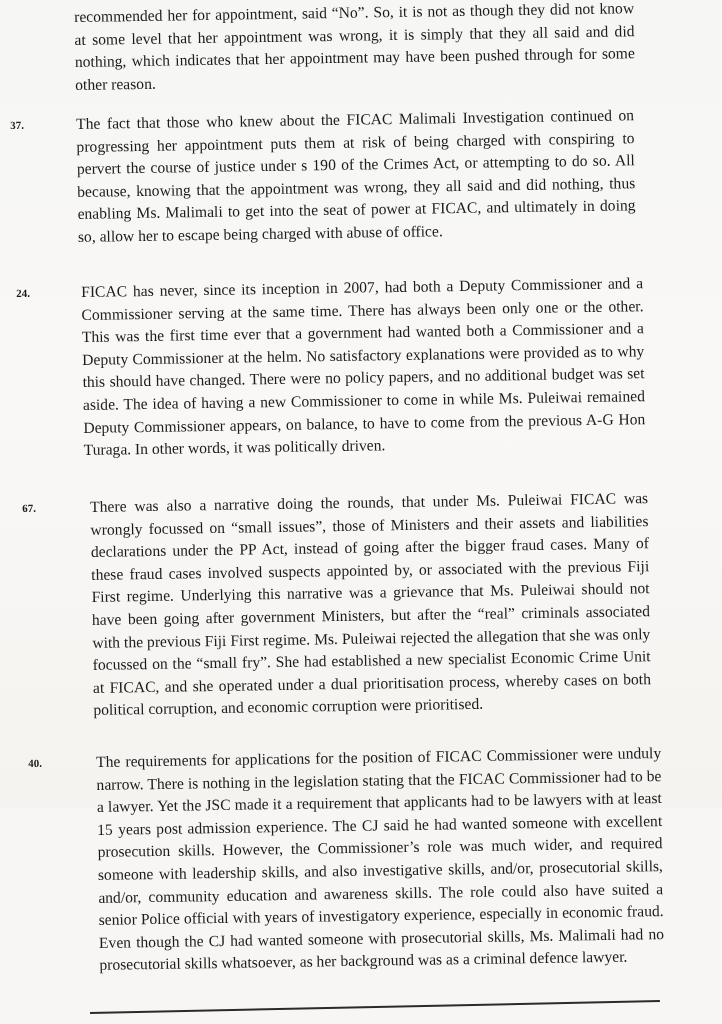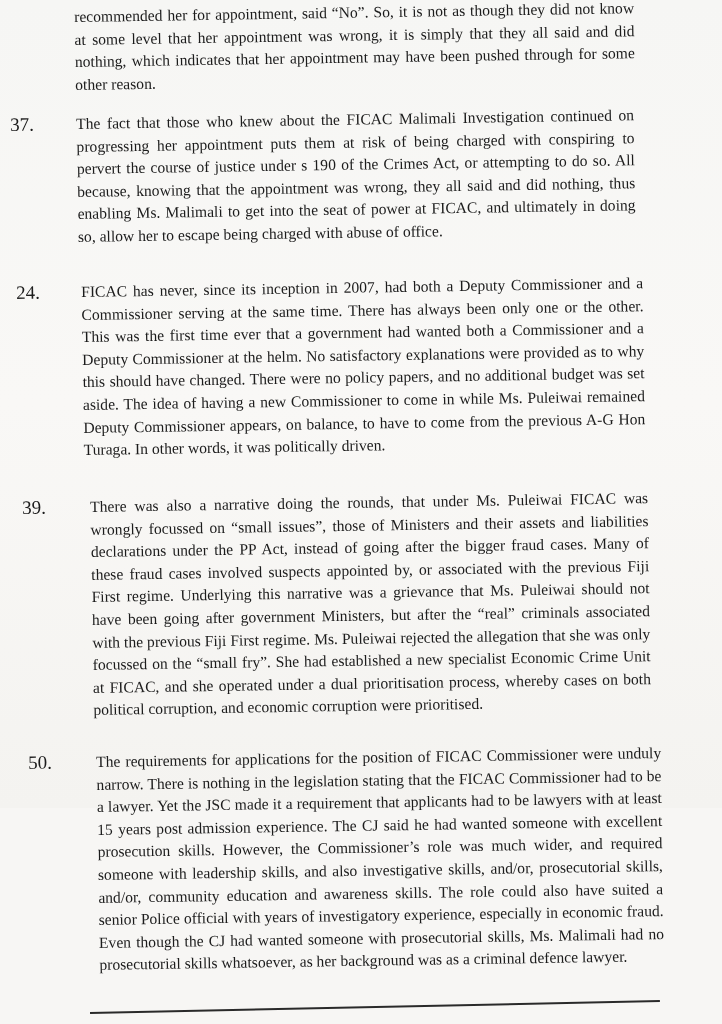--- a/index.html
+++ b/index.html
@@ -22,21 +22,21 @@
     }
     .continuation {
       position: absolute; left: 74px; top: 6px; width: 560px;
       transform: rotate(-0.9deg); transform-origin: left top;
     }
     .numbered {
       position: absolute;
     }
     .numbered .num {
       position: absolute; left: 0; top: 0;
-      font-weight: normal; font-size: 19px; line-height: 22.6px;
+      font-weight: bold; font-size: 11px; line-height: 22.6px;
     }
     .numbered .para-text { position: absolute; }
     #p37 { left: 10px; top: 114px; transform: rotate(-0.9deg); transform-origin: left top; }
     #p37 .para-text { left: 66px; top: 0; width: 558px; }
     #p38 { left: 16px; top: 282px; transform: rotate(-0.9deg); transform-origin: left top; }
     #p38 .para-text { left: 65px; top: 0; width: 562px; }
     #p39 { left: 22px; top: 497px; transform: rotate(-0.9deg); transform-origin: left top; }
     #p39 .para-text { left: 68px; top: 0; width: 558px; }
     #p40 { left: 28px; top: 752px; transform: rotate(-0.9deg); transform-origin: left top; }
     #p40 .para-text { left: 68px; top: 0; width: 565px; }
@@ -57,23 +57,23 @@
     <span class="num">37.</span>
     <p class="para-text">The fact that those who knew about the FICAC Malimali Investigation continued on progressing her appointment puts them at risk of being charged with conspiring to pervert the course of justice under s 190 of the Crimes Act, or attempting to do so. All because, knowing that the appointment was wrong, they all said and did nothing, thus enabling Ms. Malimali to get into the seat of power at FICAC, and ultimately in doing so, allow her to escape being charged with abuse of office.</p>
   </div>
 
   <div class="numbered" id="p38">
     <span class="num">24.</span>
     <p class="para-text">FICAC has never, since its inception in 2007, had both a Deputy Commissioner and a Commissioner serving at the same time. There has always been only one or the other. This was the first time ever that a government had wanted both a Commissioner and a Deputy Commissioner at the helm. No satisfactory explanations were provided as to why this should have changed. There were no policy papers, and no additional budget was set aside. The idea of having a new Commissioner to come in while Ms. Puleiwai remained Deputy Commissioner appears, on balance, to have to come from the previous A-G Hon Turaga. In other words, it was politically driven.</p>
   </div>
 
   <div class="numbered" id="p39">
-    <span class="num">39.</span>
+    <span class="num">67.</span>
     <p class="para-text">There was also a narrative doing the rounds, that under Ms. Puleiwai FICAC was wrongly focussed on “small issues”, those of Ministers and their assets and liabilities declarations under the PP Act, instead of going after the bigger fraud cases. Many of these fraud cases involved suspects appointed by, or associated with the previous Fiji First regime. Underlying this narrative was a grievance that Ms. Puleiwai should not have been going after government Ministers, but after the “real” criminals associated with the previous Fiji First regime. Ms. Puleiwai rejected the allegation that she was only focussed on the “small fry”. She had established a new specialist Economic Crime Unit at FICAC, and she operated under a dual prioritisation process, whereby cases on both political corruption, and economic corruption were prioritised.</p>
   </div>
 
   <div class="numbered" id="p40">
-    <span class="num">50.</span>
+    <span class="num">40.</span>
     <p class="para-text">The requirements for applications for the position of FICAC Commissioner were unduly narrow. There is nothing in the legislation stating that the FICAC Commissioner had to be a lawyer. Yet the JSC made it a requirement that applicants had to be lawyers with at least 15 years post admission experience. The CJ said he had wanted someone with excellent prosecution skills. However, the Commissioner’s role was much wider, and required someone with leadership skills, and also investigative skills, and/or, prosecutorial skills, and/or, community education and awareness skills. The role could also have suited a senior Police official with years of investigatory experience, especially in economic fraud. Even though the CJ had wanted someone with prosecutorial skills, Ms. Malimali had no prosecutorial skills whatsoever, as her background was as a criminal defence lawyer.</p>
   </div>
 
   <div class="rule"></div>
 </div>
 
 </body></html>

